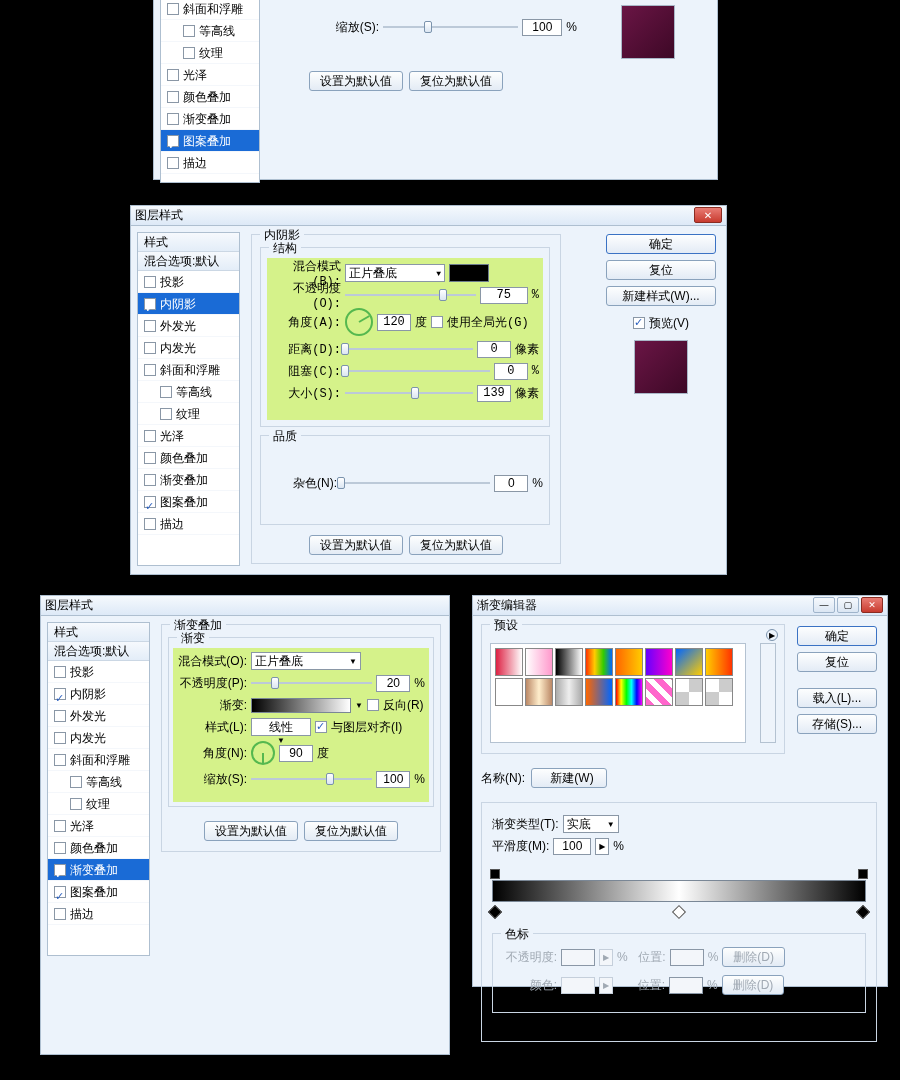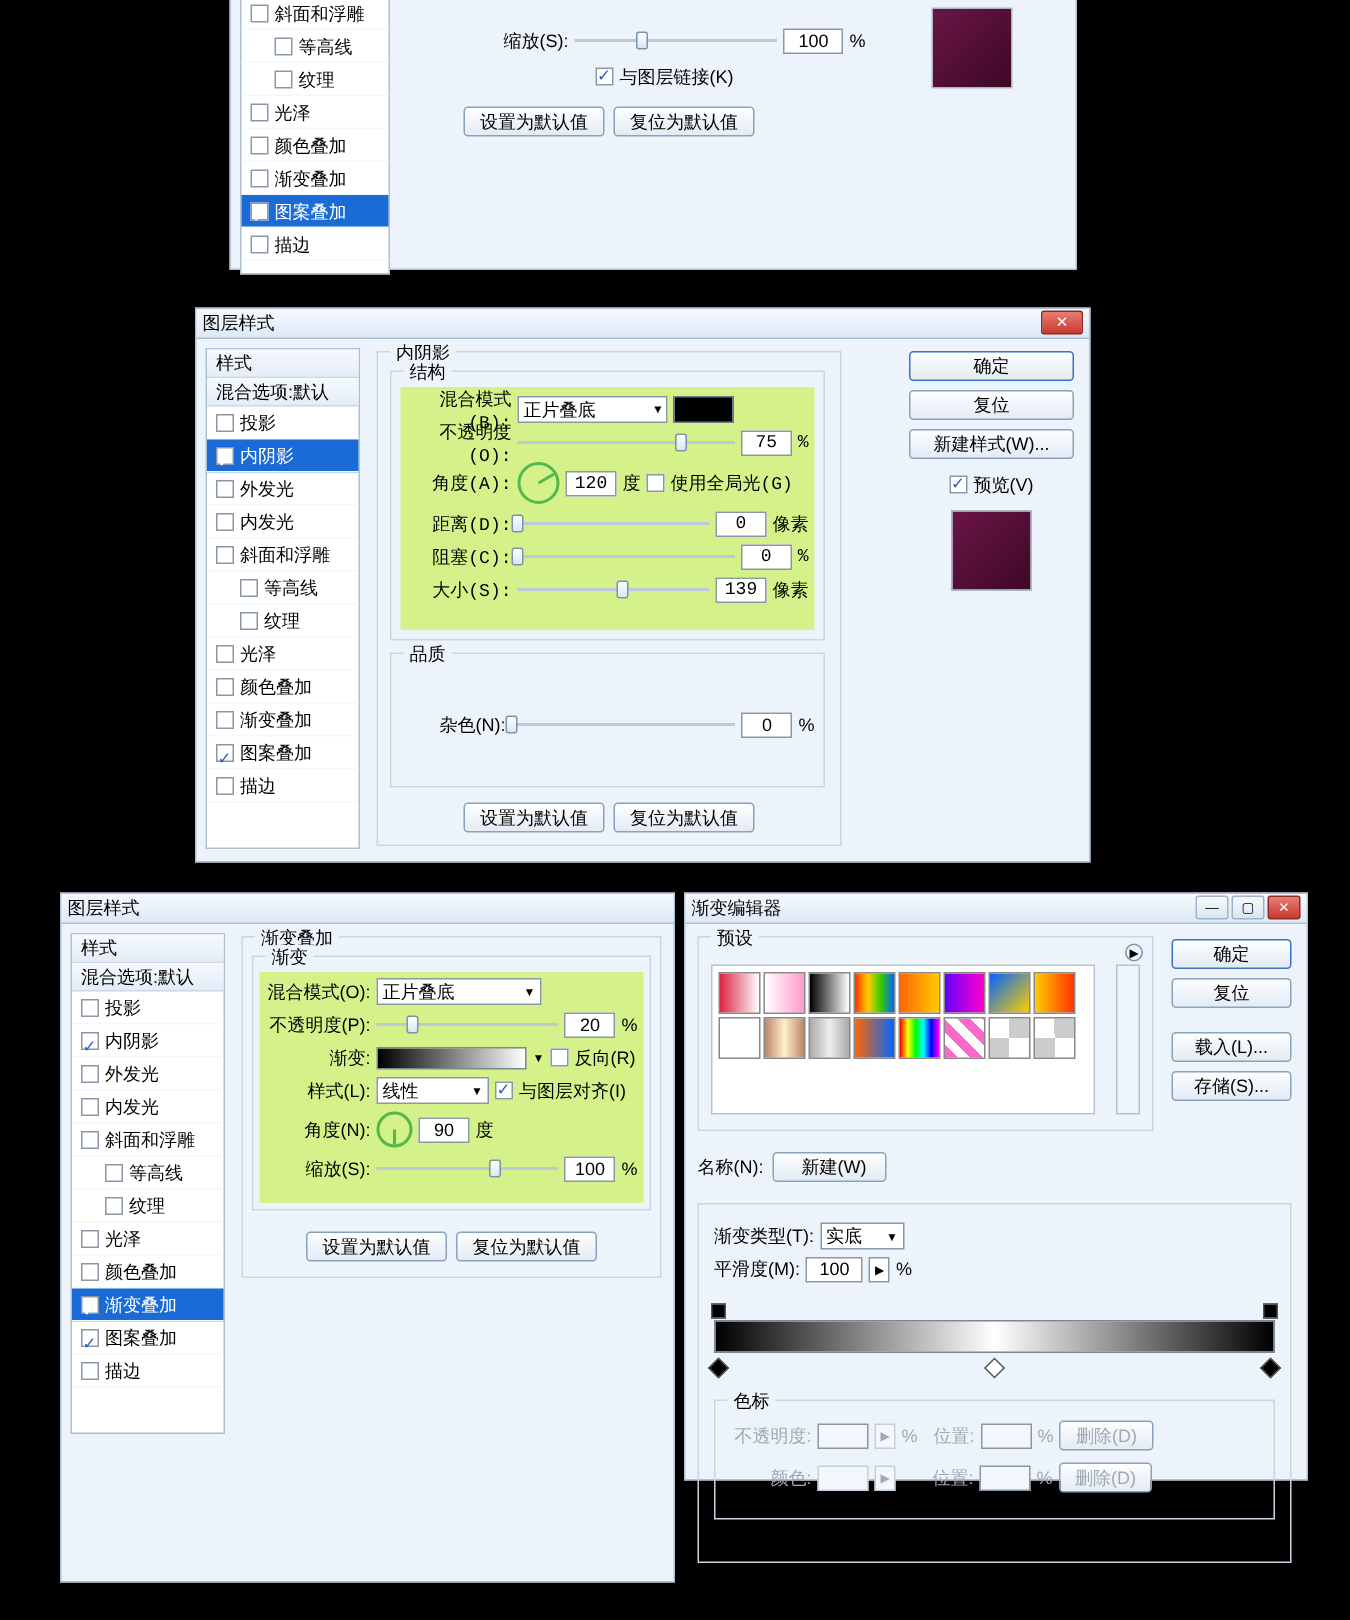--- a/index.html
+++ b/index.html
@@ -89,24 +89,20 @@
 
     <div style="position:absolute; top:25px; left:155px; right:140px;">
       <div class="row">
         <span class="lab">缩放(S):</span>
         <div class="slider" style="width:100px;">
               <div class="thumb" style="left:33%;"></div>
             </div>
         <span class="input" style="width:40px;">100</span>
         <span>%</span>
       </div>
-      <div class="row" style="justify-content:center;margin-top:2px;">
-        <span class="cb ck"></span>
-        <span>与图层链接(K)</span>
-      </div>
     </div>
     <div style="position:absolute; top:80px; left:155px; display:flex; gap:6px;">
       <div class="btn">设置为默认值</div>
       <div class="btn">复位为默认值</div>
     </div>
 
     <div class="preview" style="position:absolute; top:14px; right:42px;"></div>
   </div>
 </div>
 
@@ -182,21 +178,21 @@
                   <span>正片叠底</span>
                   <span class="arrow">▼</span>
                 </div>
             <div class="swatch"></div>
           </div>
           <div class="row">
             <span class="lab">不透明度(O):</span>
             <div class="slider">
                   <div class="thumb" style="left:75%;"></div>
                 </div>
-            <span class="input" style="width:34px;">75</span>
+            <span class="input" style="width:48px;">75</span>
             <span>%</span>
           </div>
           <div class="row" style="height:32px;">
             <span class="lab">角度(A):</span>
             <div class="dial">
                   <div class="hand" style="transform:translate(-50%) rotate(-120deg);"></div>
                 </div>
             <span class="input" style="width:34px;">120</span>
             <span>度</span>
             <span class="cb"></span>
@@ -343,21 +339,21 @@
           </div>
           <div class="row">
             <span class="lab">渐变:</span>
             <div class="gradbar small" style="width:100px; background:linear-gradient(90deg,#000,#fff);"></div>
             <span style="font-size:8px;">▼</span>
             <span class="cb"></span>
             <span>反向(R)</span>
           </div>
           <div class="row">
             <span class="lab">样式(L):</span>
-            <div class="select" style="width:75px;">
+            <div class="select" style="width:60px;flex-direction:column;">
                   <span>线性</span>
                   <span class="arrow">▼</span>
                 </div>
             <span class="cb ck"></span>
             <span>与图层对齐(I)</span>
           </div>
           <div class="row" style="height:30px;">
             <span class="lab">角度(N):</span>
             <div class="dial" style="width:24px;height:24px;">
                   <div class="hand" style="height:10px;transform:translate(-50%) rotate(0deg);"></div>
@@ -376,21 +372,21 @@
         </div>
       </div>
       <div style="position:absolute; bottom:10px; left:0; right:0; display:flex; gap:6px; justify-content:center;">
         <div class="btn">设置为默认值</div>
         <div class="btn">复位为默认值</div>
       </div>
     </div>
   </div>
 </div>
 
-<div class="dlg" style="top:595px; left:456px; width:416px; height:392px;">
+<div class="dlg" style="top:595px; left:472px; width:416px; height:392px;">
   <div class="titlebar">
     <span class="ttxt">渐变编辑器</span>
     <div class="winbtns">
       <div class="winbtn">—</div>
       <div class="winbtn">▢</div>
       <div class="winbtn close">✕</div>
     </div>
   </div>
   <div class="body">
     <div class="fieldset" style="top:8px; left:8px; width:304px; height:130px;">

